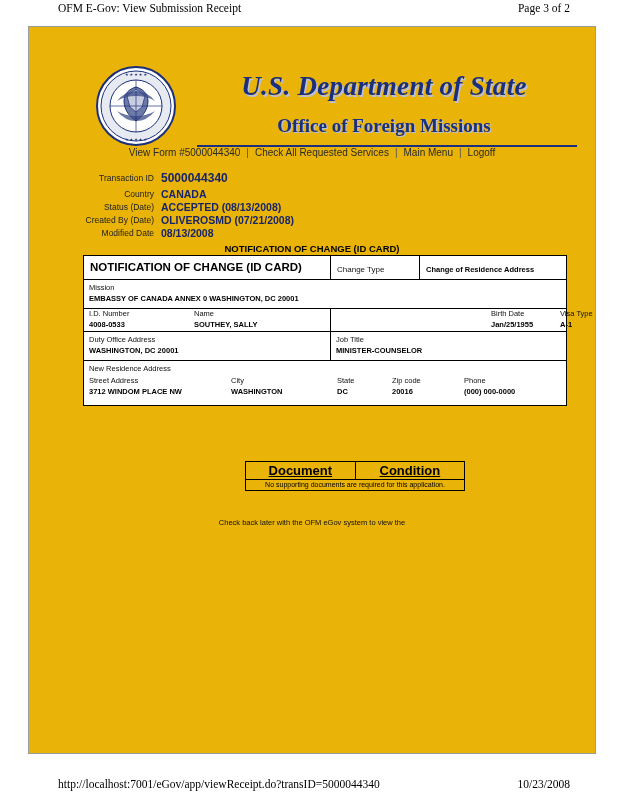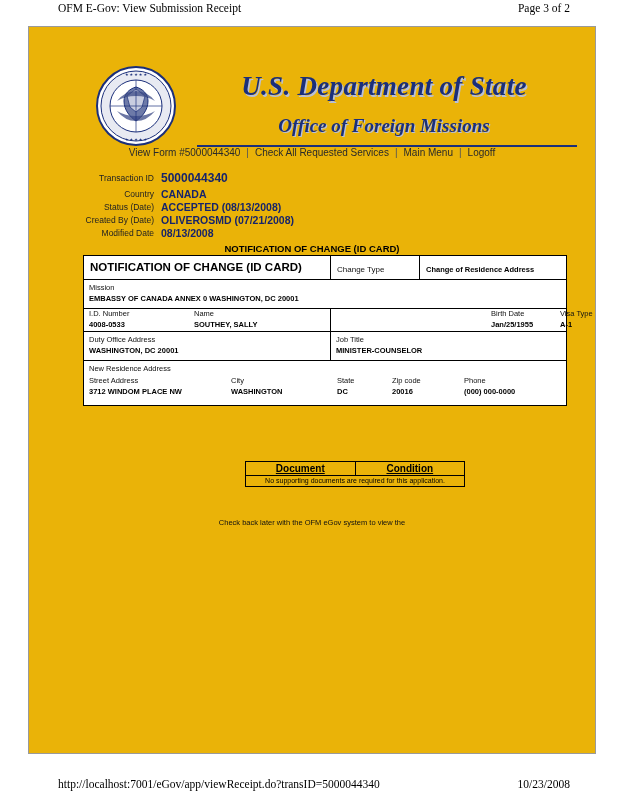--- a/index.html
+++ b/index.html
@@ -111,21 +111,20 @@
     text-shadow: 1.5px 1.5px 0 #b9c0d8;
   }
   .dos-sub {
     position: absolute;
     left: 175px;
     top: 56px;
     width: 360px;
     text-align: center;
     font-family: "Liberation Serif", serif;
     font-weight: bold;
-    font-style: italic;
     font-size: 19px;
     color: #1b2f7a;
     text-shadow: 1.2px 1.2px 0 #b9c0d8;
   }
   .rule-long {
     position: absolute;
     left: 168px;
     top: 86px;
     width: 380px;
     height: 2px;
@@ -276,21 +275,21 @@
     position: absolute;
     left: 216px;
     top: 434px;
     width: 220px;
     border: 1px solid #000;
     border-collapse: collapse;
   }
   .doctable td {
     border: 1px solid #000;
     text-align: center;
-    font-size: 10px;
+    font-size: 13px;
     padding: 1px 2px;
   }
   .doctable td.head {
     font-weight: bold;
     text-decoration: underline;
   }
   .doctable td.note {
     font-size: 7px;
     padding: 1px 2px 2px 2px;
   }

